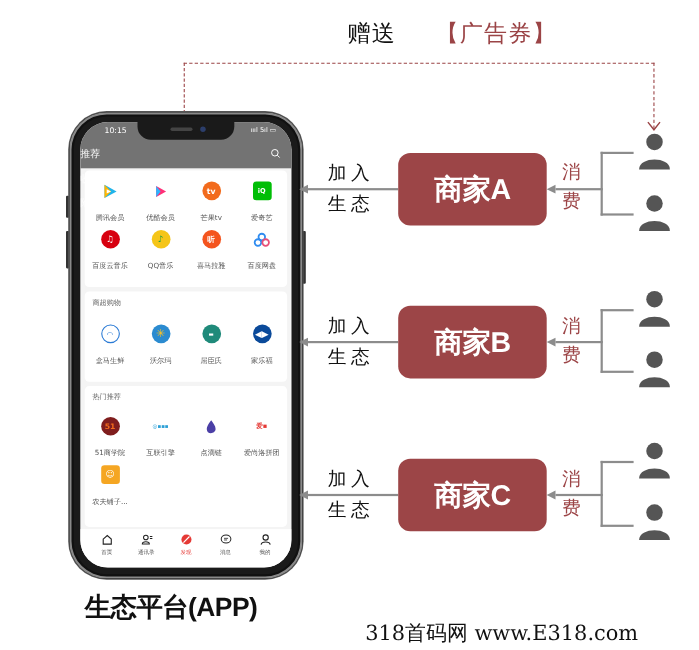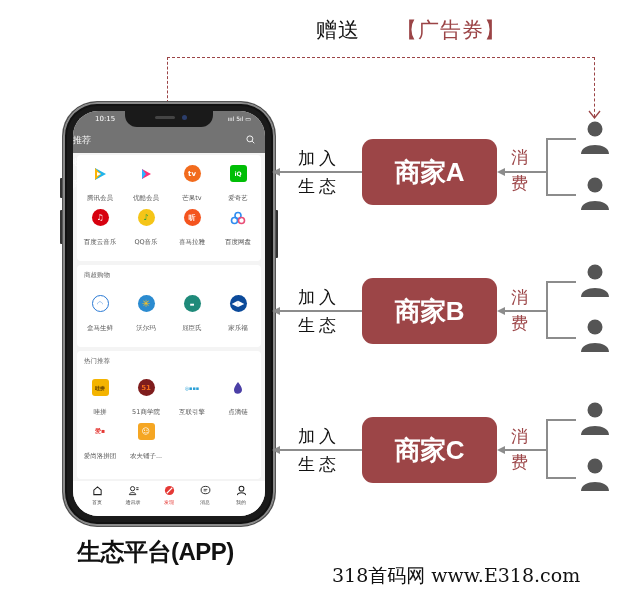--- a/index.html
+++ b/index.html
@@ -172,24 +172,20 @@
           <div class="icon" style="background:#0b4a9a;font-size:8px;">◀▶</div>
           <div class="lbl">家乐福</div>
         </div>
       </div>
     </div>
 
     <div class="abs card" style="top:240px;height:128px;">
       <div class="card-title">热门推荐</div>
       <div class="grid" style="top:22px;">
         <div class="cell">
-          <div class="icon" style="background:#f4b400;border-radius:3px;color:#5a3a00;font-size:5px;">哇拼</div>
-          <div class="lbl">哇拼</div>
-        </div>
-        <div class="cell">
           <div class="icon" style="background:#7f1d1d;color:#f26b1d;font-size:7px;">51</div>
           <div class="lbl">51商学院</div>
         </div>
         <div class="cell">
           <div class="icon" style="background:transparent;color:#2a9fd6;font-size:5px;">◎▪▪▪</div>
           <div class="lbl">互联引擎</div>
         </div>
         <div class="cell">
           <div class="icon" style="background:transparent">
               <svg width="16" height="16" viewBox="0 0 16 16">

